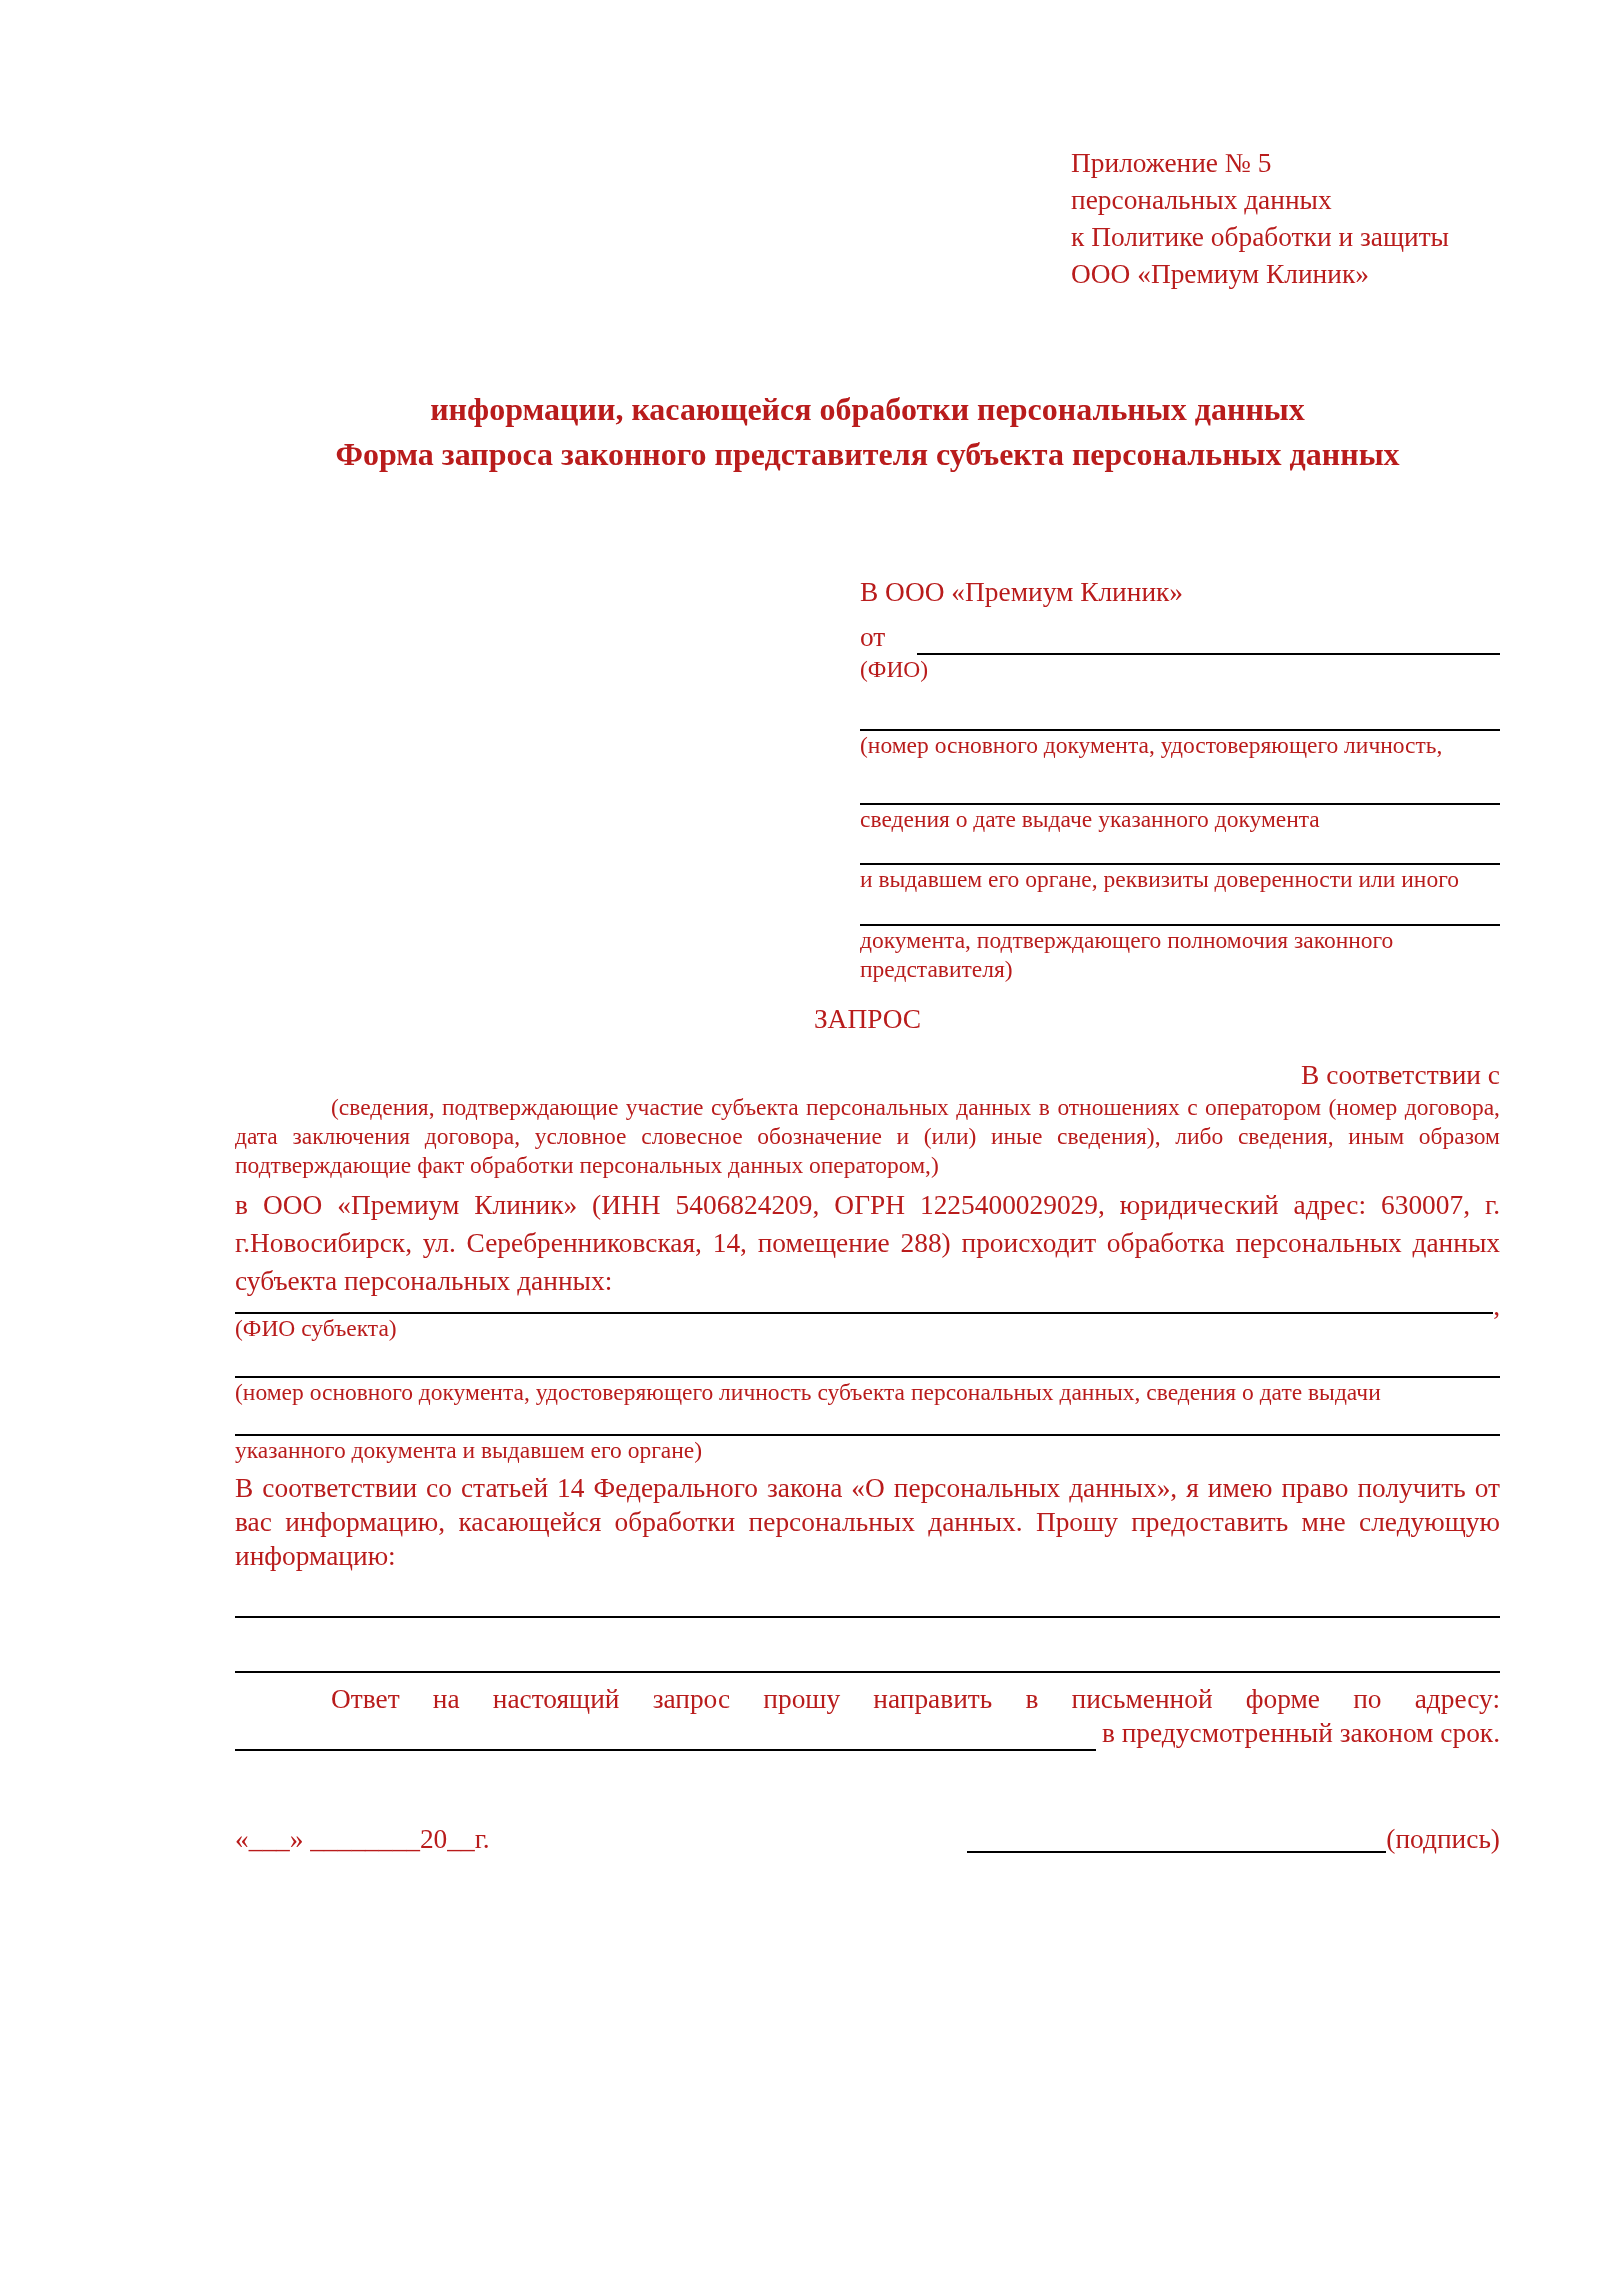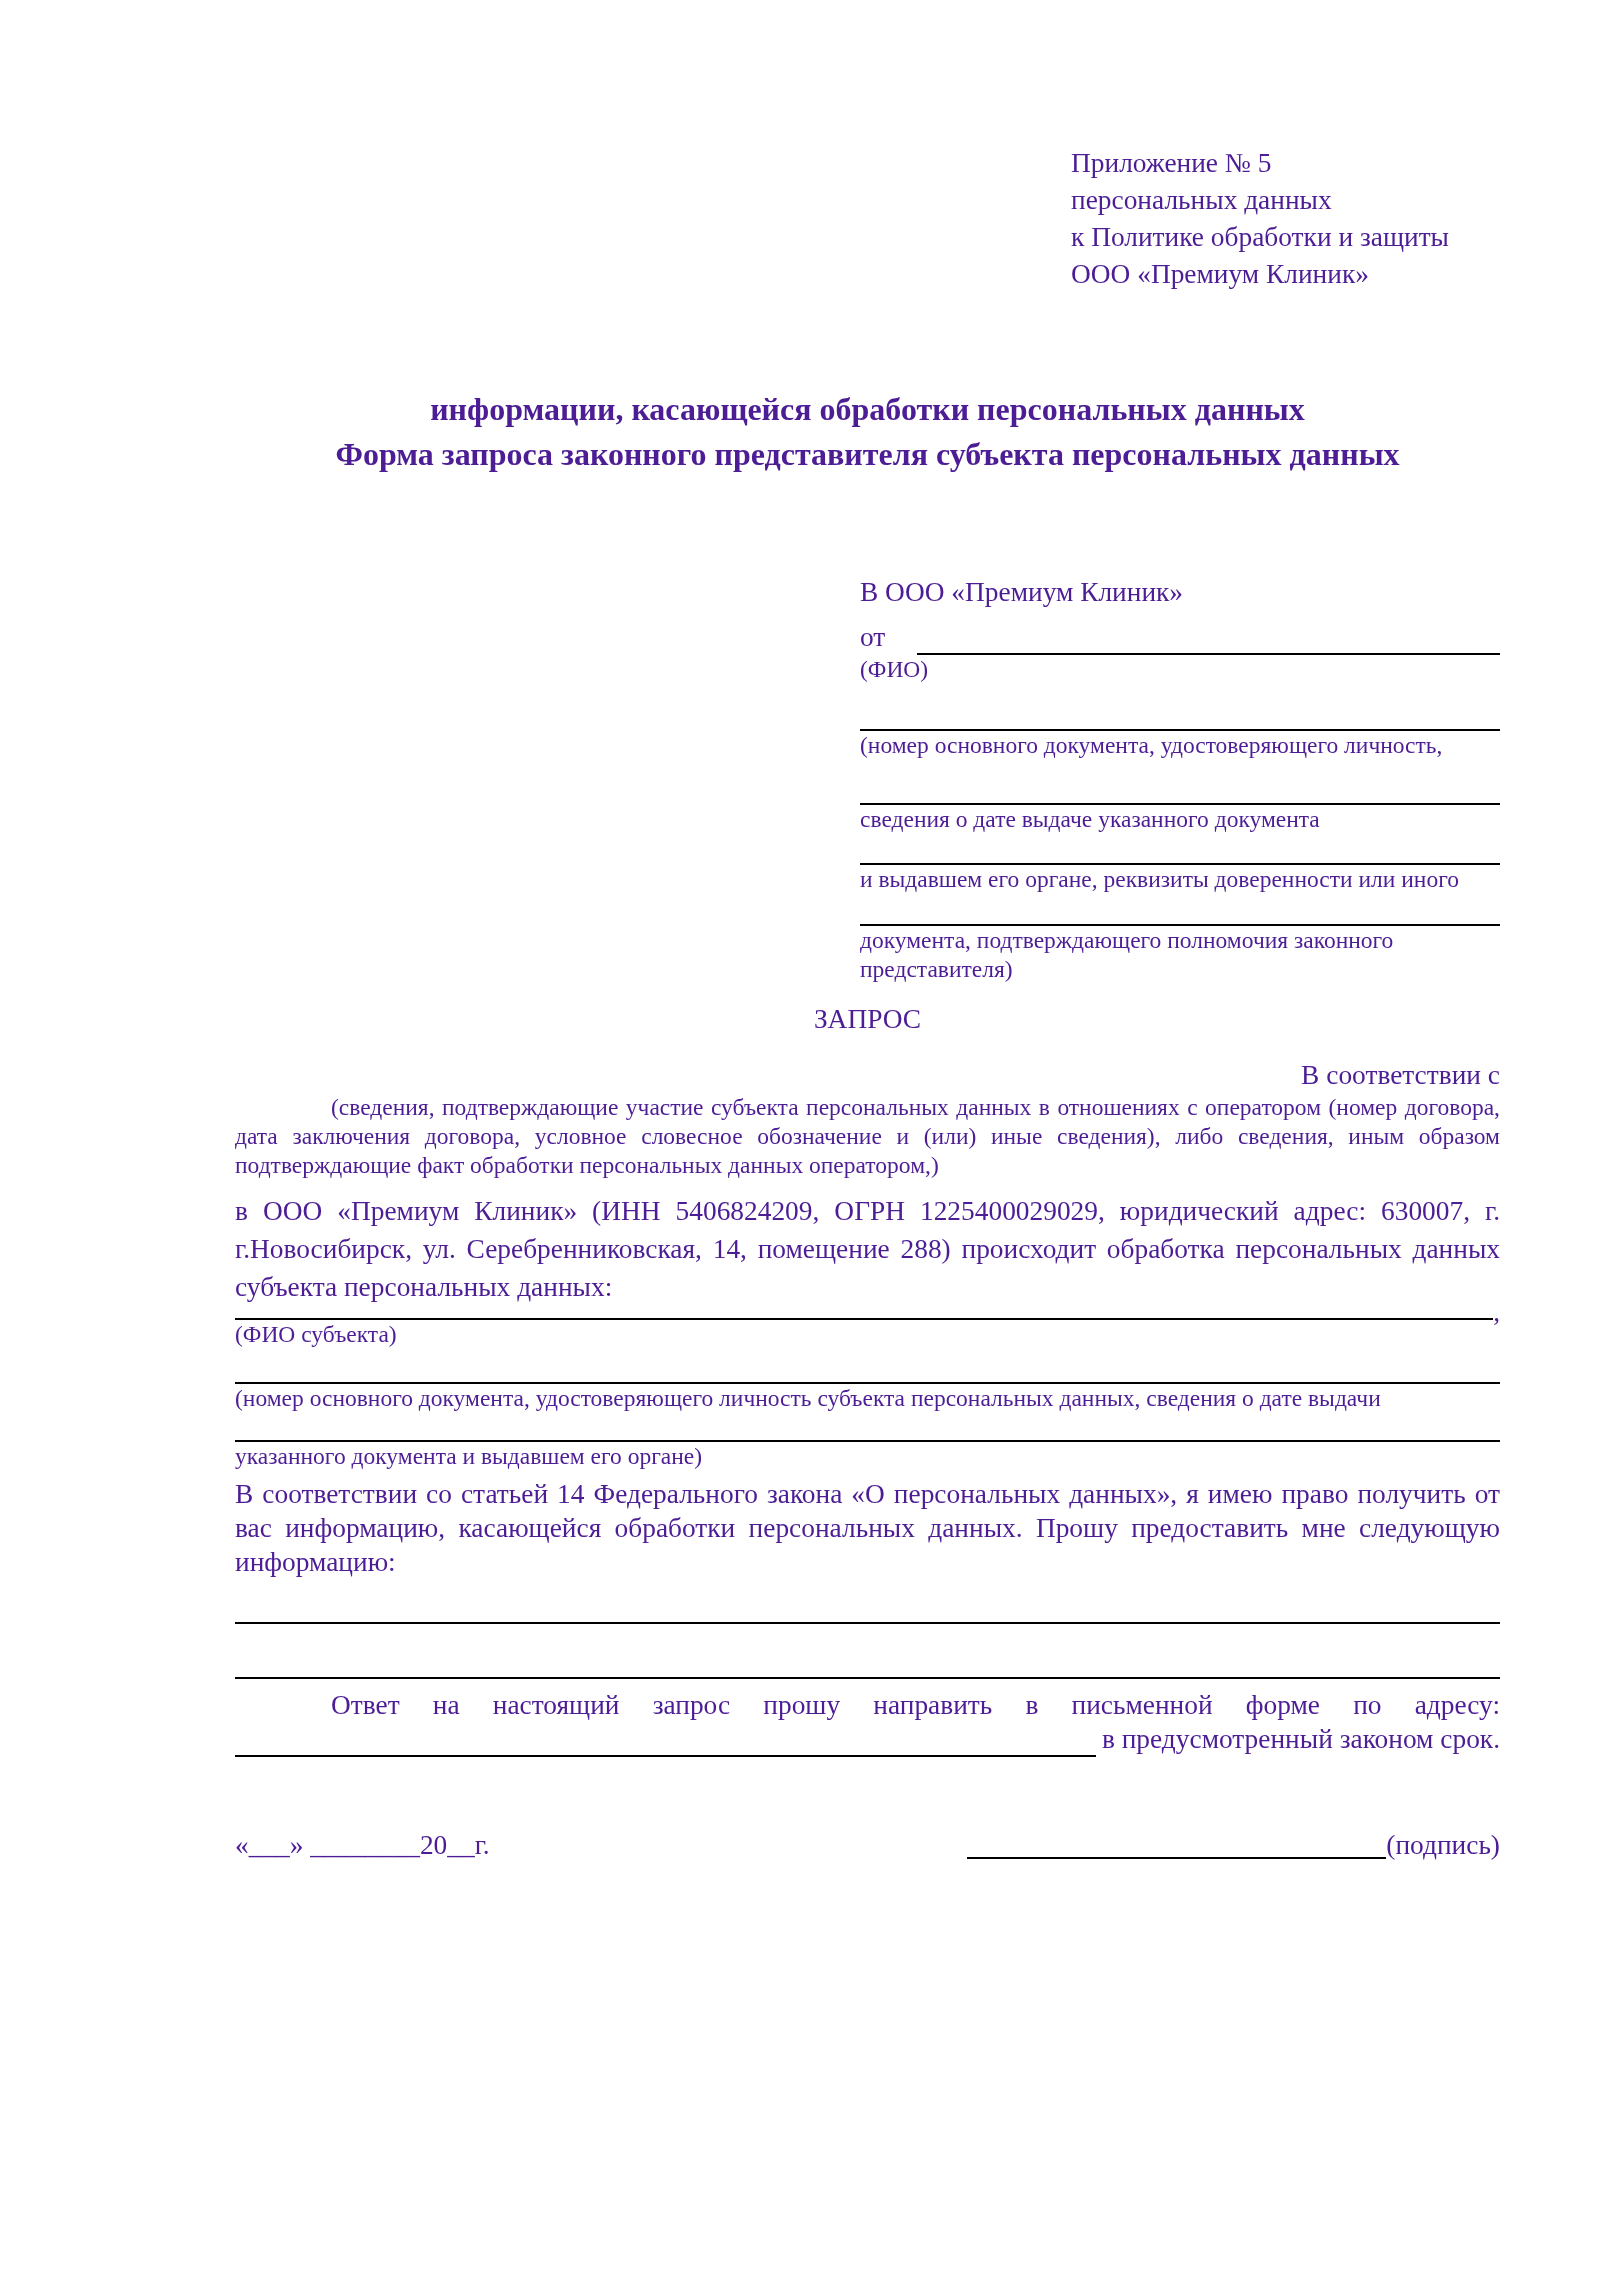--- a/index.html
+++ b/index.html
@@ -6,21 +6,21 @@
     margin: 0;
     padding: 0;
     background: #ffffff;
   }
   .page {
     position: relative;
     width: 1621px;
     height: 2293px;
     margin: 0 auto;
     background: #ffffff;
-    color: #4c1d95;
+    color: #b91c1c;
     font-family: "Liberation Serif", "DejaVu Serif", serif;
     font-size: 27.4px;
     line-height: 35px;
     box-sizing: border-box;
     padding: 145px 106px 0 235px;
     overflow: hidden;
   }
   .content { width: 1265px; }
 
   
@@ -92,21 +92,21 @@
   .basis-row .basis-label { flex: 0 0 auto; margin-left: 96px; }
   .basis-caption {
     text-align: justify;
     text-indent: 96px;
   }
   .para {
     margin: 0;
     text-align: justify;
   }
   .operator-para {
-    margin-top: 12px;
+    margin-top: 6px;
     line-height: 38px;
   }
   .subject-row {
     display: flex;
     align-items: flex-end;
     height: 13.7px;
   }
   .subject-row .suffix { flex: 0 0 auto; line-height: 13.7px; }
   .subject-row .fill { margin-left: 0; }
   .doc-blank1 { margin-top: 33px; }

